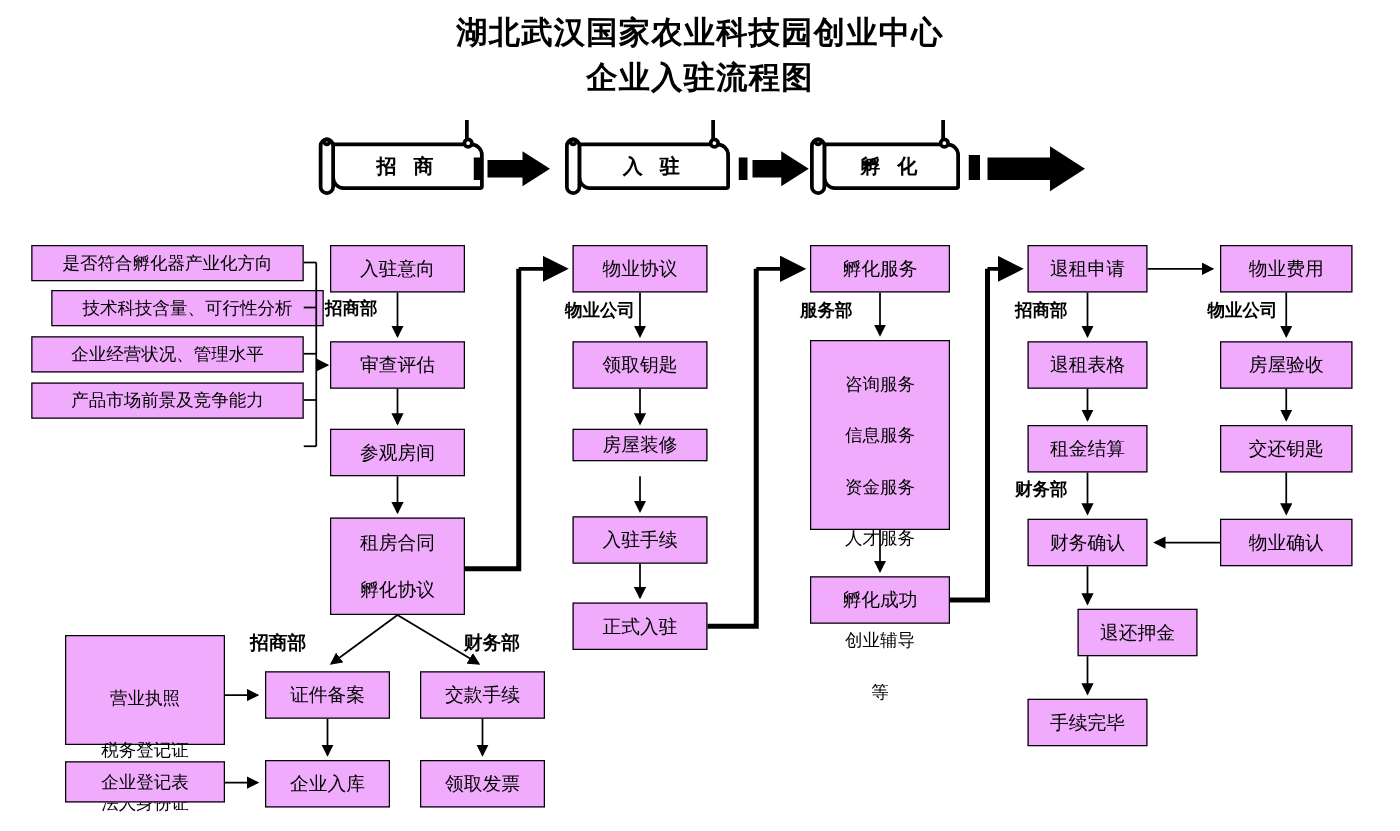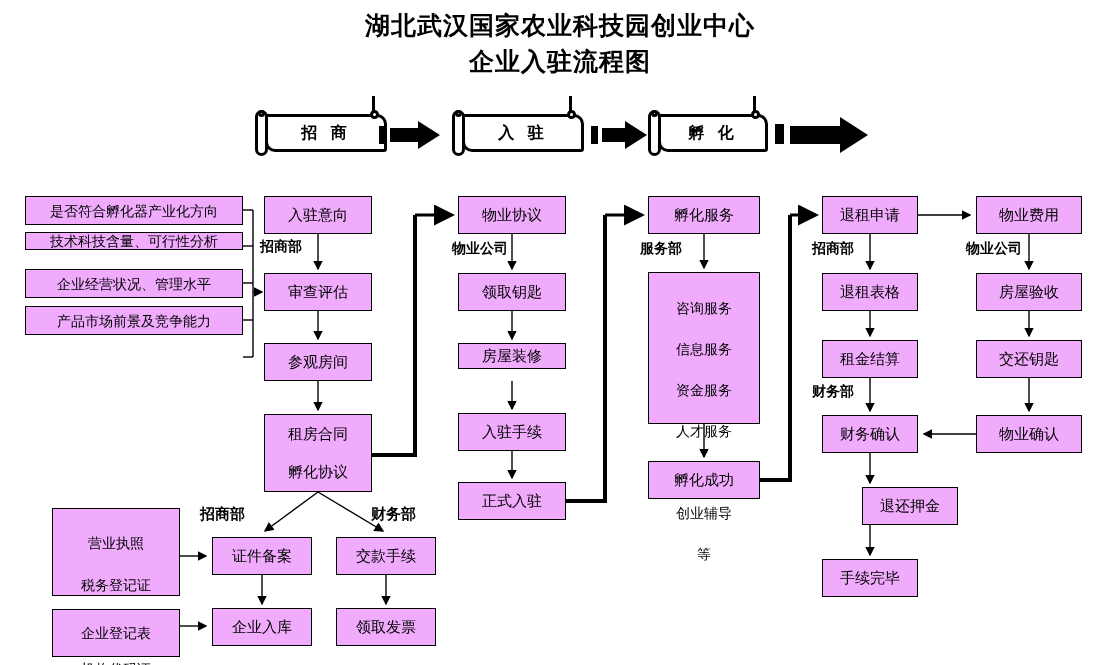--- a/index.html
+++ b/index.html
@@ -167,21 +167,21 @@
   <div class="banner" style="left:648px; top:108px; width:120px; height:50px;">
     <div class="hookline"></div>
     <div class="paper">孵  化</div>
     <div class="roll"></div>
     <div class="hook"></div>
     <div class="hook2"></div>
   </div>
 
 
   <div class="box small" style="left:25px; top:196px; width:218px; height:29px;">是否符合孵化器产业化方向</div>
-  <div class="box small" style="left:25px; top:232px; width:218px; height:18px;">技术科技含量、可行性分析</div>
+  <div class="box small" style="left:41px; top:232px; width:218px; height:29px;">技术科技含量、可行性分析</div>
   <div class="box small" style="left:25px; top:269px; width:218px; height:29px;">企业经营状况、管理水平</div>
   <div class="box small" style="left:25px; top:306px; width:218px; height:29px;">产品市场前景及竞争能力</div>
 
   <div class="box" style="left:264px; top:196px; width:108px; height:38px;">入驻意向</div>
   <div class="dept" style="left:260px; top:238px;">招商部</div>
   <div class="box" style="left:264px; top:273px; width:108px; height:38px;">审查评估</div>
   <div class="box" style="left:264px; top:343px; width:108px; height:38px;">参观房间</div>
   <div class="box two-line" style="left:264px; top:414px; width:108px; height:78px;">
     <span>租房合同</span>
     <span>孵化协议</span>
@@ -215,27 +215,27 @@
   <div class="box" style="left:822px; top:415px; width:96px; height:38px;">财务确认</div>
   <div class="box" style="left:822px; top:487px; width:96px; height:38px;margin-left:40px;">退还押金</div>
   <div class="box" style="left:822px; top:559px; width:96px; height:38px;">手续完毕</div>
 
   <div class="box" style="left:976px; top:196px; width:106px; height:38px;">物业费用</div>
   <div class="dept" style="left:966px; top:240px;">物业公司</div>
   <div class="box" style="left:976px; top:273px; width:106px; height:38px;">房屋验收</div>
   <div class="box" style="left:976px; top:340px; width:106px; height:38px;">交还钥匙</div>
   <div class="box" style="left:976px; top:415px; width:106px; height:38px;">物业确认</div>
 
-  <div class="box list" style="left:52px; top:508px; width:128px; height:88px; padding-top:3px; line-height:21px;">
+  <div class="box list" style="left:52px; top:508px; width:128px; height:88px; padding-top:19px; line-height:21px;">
     <div>营业执照</div>
     <div>税务登记证</div>
     <div>法人身份证</div>
     <div>机构代码证</div>
   </div>
-  <div class="box small" style="left:52px; top:609px; width:128px; height:48px;">企业登记表</div>
+  <div class="box small" style="left:52px; top:609px; width:128px; height:33px;">企业登记表</div>
 
   <div class="dept" style="left:200px; top:505px; font-size:15px;">招商部</div>
   <div class="dept" style="left:371px; top:505px; font-size:15px;">财务部</div>
 
   <div class="box" style="left:212px; top:537px; width:100px; height:38px;">证件备案</div>
   <div class="box" style="left:212px; top:608px; width:100px; height:38px;">企业入库</div>
   <div class="box" style="left:336px; top:537px; width:100px; height:38px;">交款手续</div>
   <div class="box" style="left:336px; top:608px; width:100px; height:38px;">领取发票</div>
 
   <svg id="wires" viewBox="0 0 1120 665">

